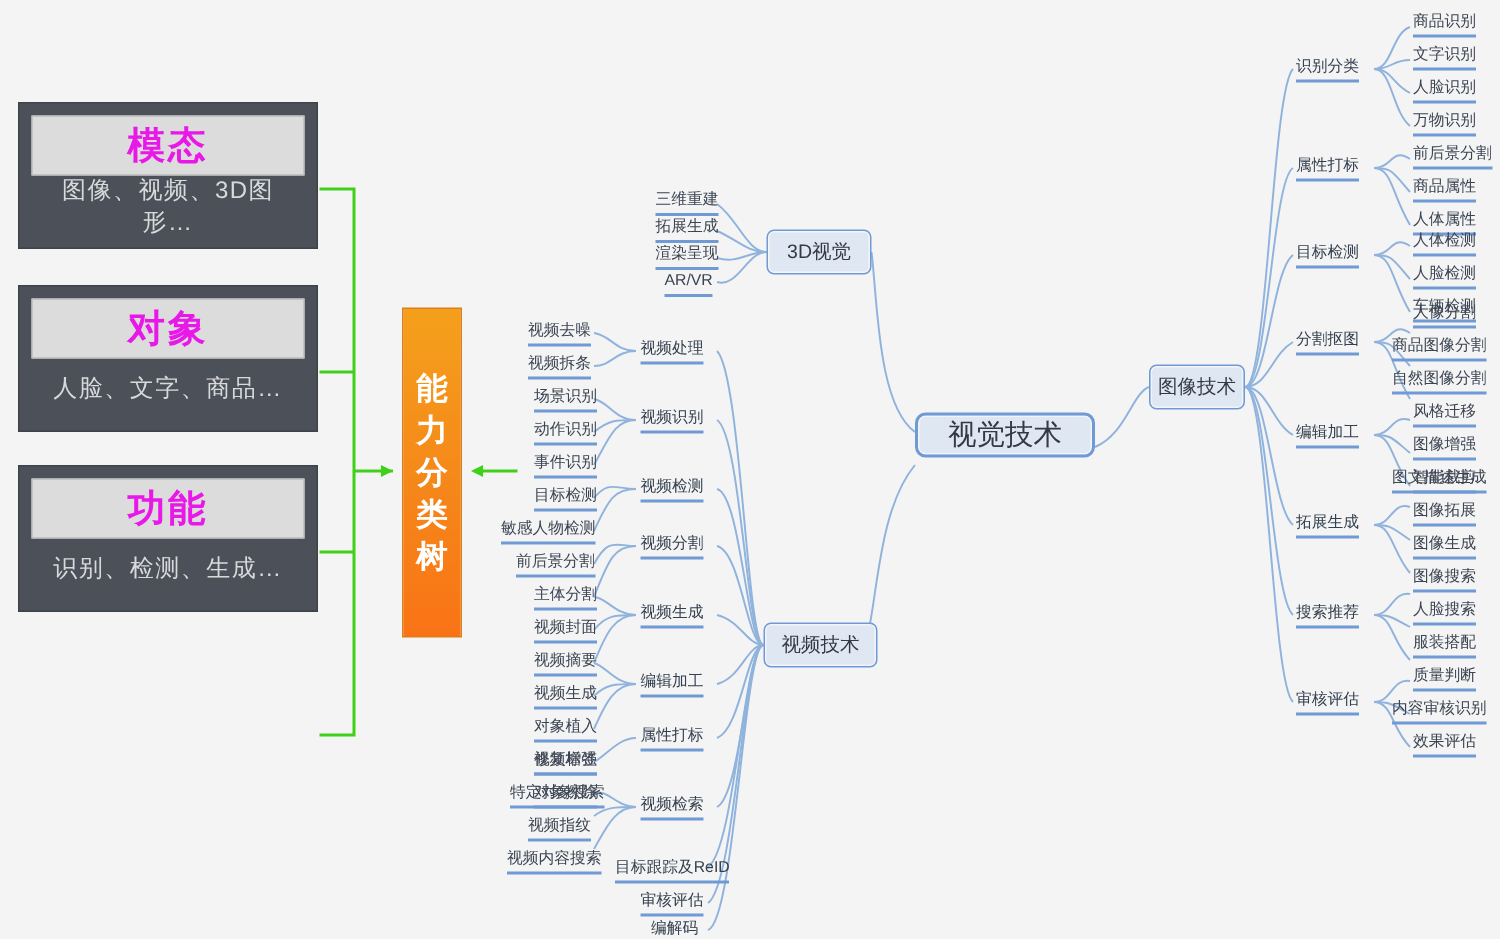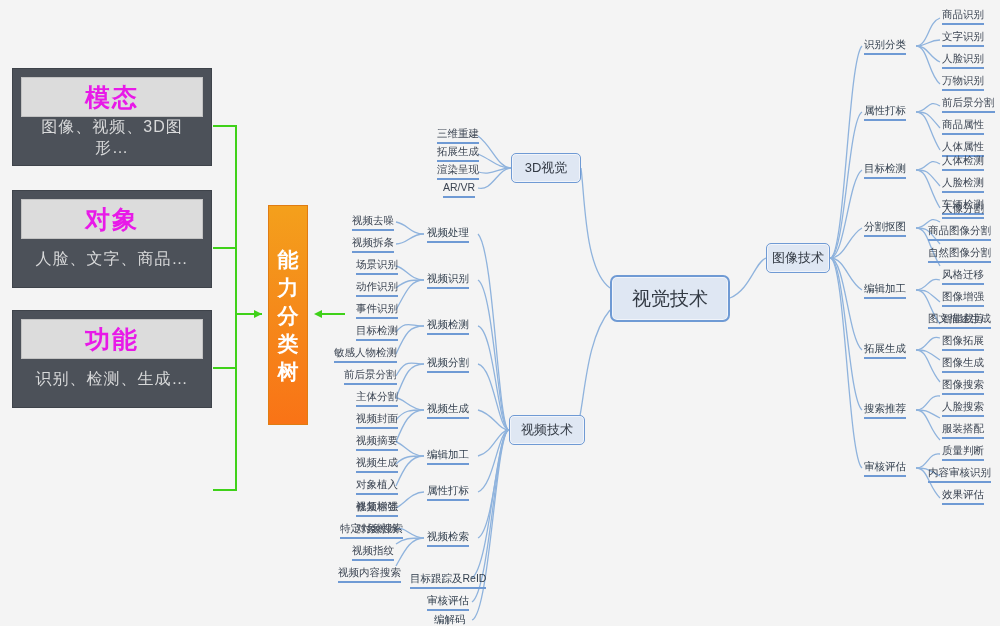--- a/index.html
+++ b/index.html
@@ -235,21 +235,21 @@
 
 
   <div class="hub" style="left:268px; top:205px; width:40px; height:220px;">
     <span>能</span>
     <span>力</span>
     <span>分</span>
     <span>类</span>
     <span>树</span>
   </div>
 
-  <div class="mnode root" style="left:610px; top:275px; width:120px; height:47px;">视觉技术</div>
+  <div class="mnode root" style="left:610px; top:275px; width:120px; height:30px;">视觉技术</div>
 
   <div class="mnode lvl1" style="left:511px; top:153px; width:70px; height:30px;">3D视觉</div>
 
   <div class="leaf" style="left:437px; top:127px;">三维重建</div>
   <div class="leaf" style="left:437px; top:145px;">拓展生成</div>
   <div class="leaf" style="left:437px; top:163px;">渲染呈现</div>
   <div class="leaf" style="left:443px; top:181px;">AR/VR</div>
 
   <div class="mnode lvl1" style="left:509px; top:415px; width:76px; height:30px;">视频技术</div>
 

